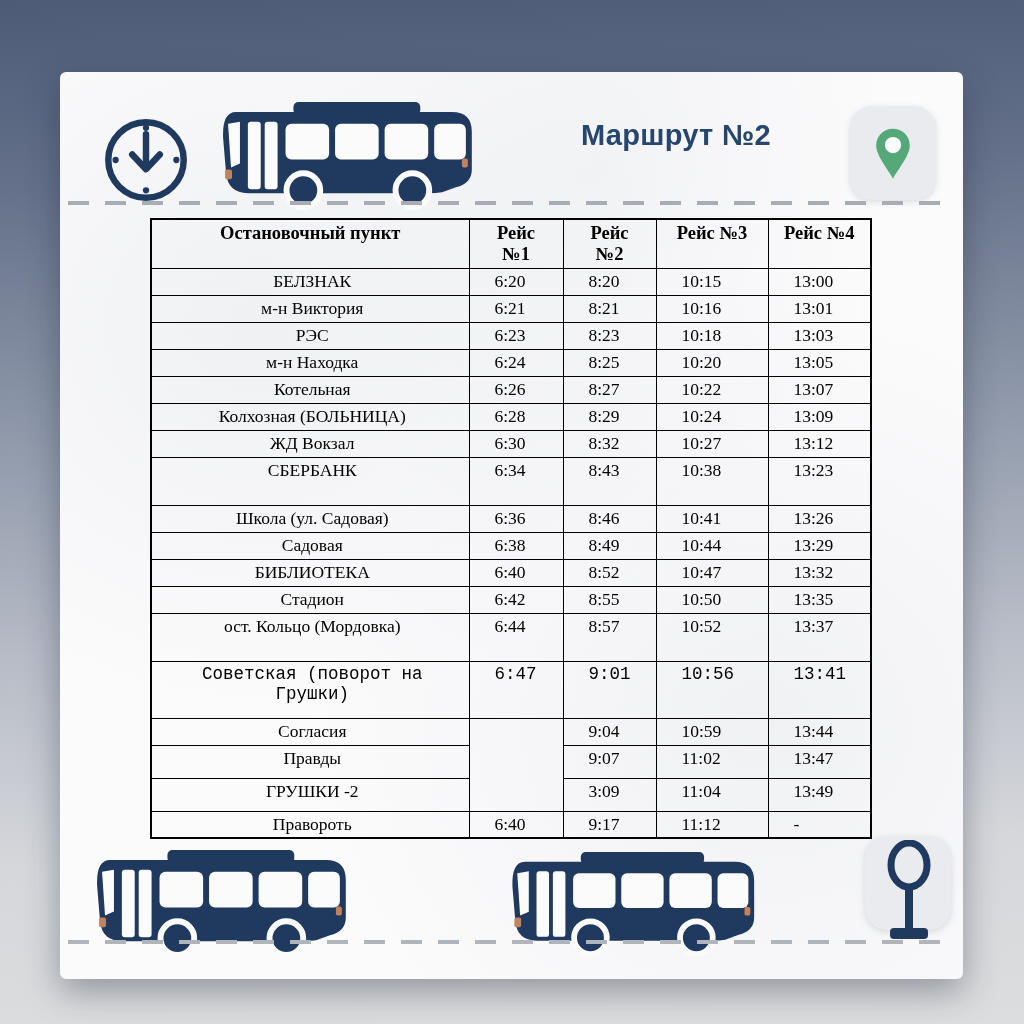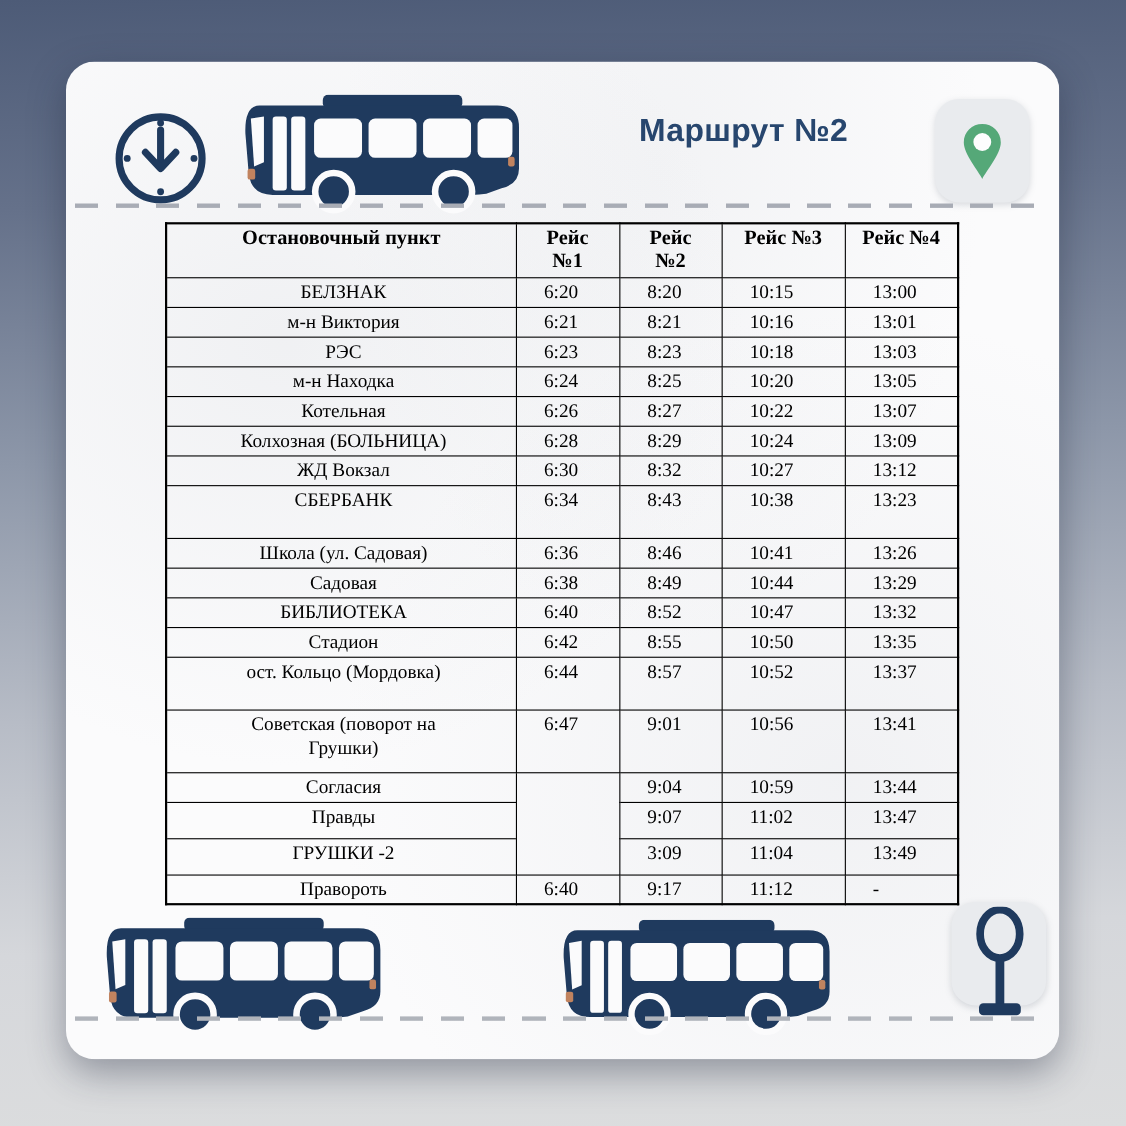--- a/index.html
+++ b/index.html
@@ -2,27 +2,27 @@
 <html><head>
 <meta charset="utf-8">
 <style>
   html,body{margin:0;padding:0;}
   body{
     width:1024px;height:1024px;position:relative;overflow:hidden;
     font-family:"Liberation Sans",sans-serif;
     background:linear-gradient(178deg,#4d5b77 0%,#65718a 18%,#8d97a9 40%,#b7bcc6 62%,#d5d7db 82%,#dcddde 100%);
   }
   .card{
-    position:absolute;left:60px;top:56px;width:903px;height:907px;
+    position:absolute;left:60px;top:72px;width:903px;height:907px;
     background:
       radial-gradient(ellipse at 22% 28%,rgba(214,217,222,.30),transparent 42%),
       radial-gradient(ellipse at 78% 72%,rgba(210,213,219,.25),transparent 46%),
       radial-gradient(ellipse at 60% 10%,rgba(216,219,224,.25),transparent 38%),
       #fbfbfc;
-    border-radius:26px;
+    border-radius:6px;
     box-shadow:0 12px 34px rgba(25,35,55,.38);
   }
   .clock-wrap{position:absolute;left:40px;top:42px;width:92px;height:92px;}
   .hbus-wrap{position:absolute;left:148px;top:30px;width:268px;height:102px;}
   .title{
     position:absolute;left:468px;top:44px;width:296px;text-align:center;
     color:#27466e;font-weight:bold;font-size:29px;line-height:1.32;letter-spacing:.3px;
   }
   .tile{
     position:absolute;background:#e9ebee;border-radius:22px;
@@ -35,21 +35,21 @@
   .dash-bottom{top:868px;background:repeating-linear-gradient(90deg,#b0b4bb 0 21px,transparent 21px 37px);}
   .tbl-wrap{position:absolute;left:90px;top:146px;}
   table{border-collapse:collapse;border:2.5px solid #000;background:transparent;
     font-family:"Liberation Serif",serif;color:#000;}
   th,td{border:1.6px solid #000;vertical-align:top;white-space:pre-line;}
   th{font-size:18.5px;font-weight:bold;text-align:center;padding:3px 2px 0 2px;}
   thead tr{height:49px;}
   td{font-size:17.5px;padding-top:2px;}
   td.stop{text-align:center;padding-left:8px;padding-right:4px;}
   td.time{text-align:left;padding-left:25px;}
-  tr.rs{height:27px;} tr.rm{height:33px;} tr.rt{height:48px;} tr.rx{height:57px;}
+  tr.rs{height:27px;} tr.rm{height:33px;} tr.rt{height:48px;} tr.rx{height:57px;font-family:Liberation Mono, monospace;}
   .fbus1{position:absolute;left:22px;top:778px;width:268px;height:108px;}
   .fbus2{position:absolute;left:438px;top:780px;width:260px;height:105px;}
   .sign-tile{left:805px;top:764px;width:86px;height:94px;}
   .sign-svg{position:absolute;left:818px;top:768px;width:62px;height:106px;}
   svg{display:block;}
 </style>
 </head>
 <body>
 
 <svg width="0" height="0" style="position:absolute">

